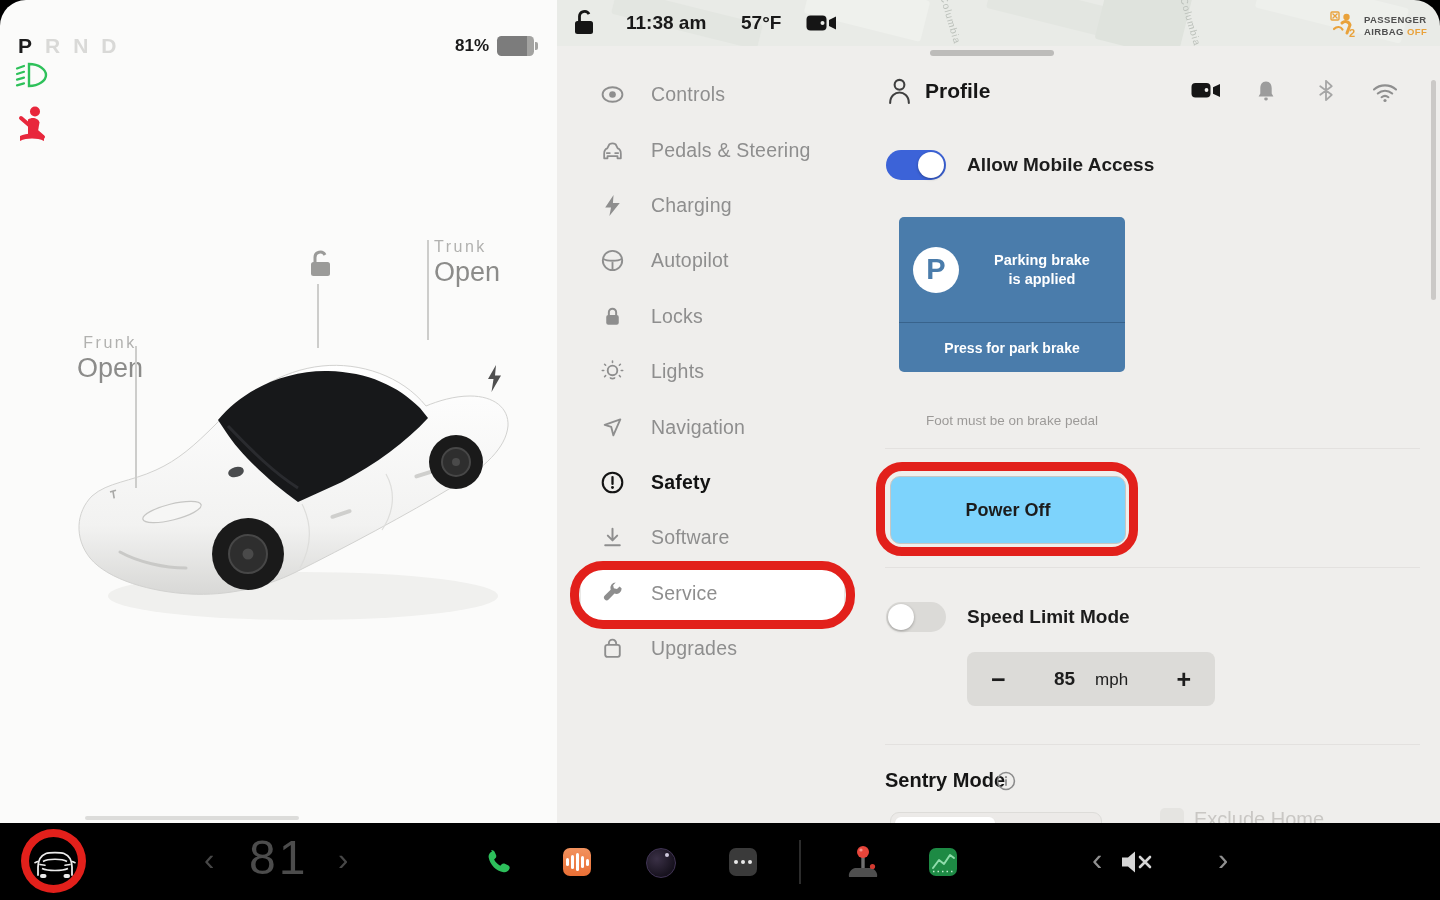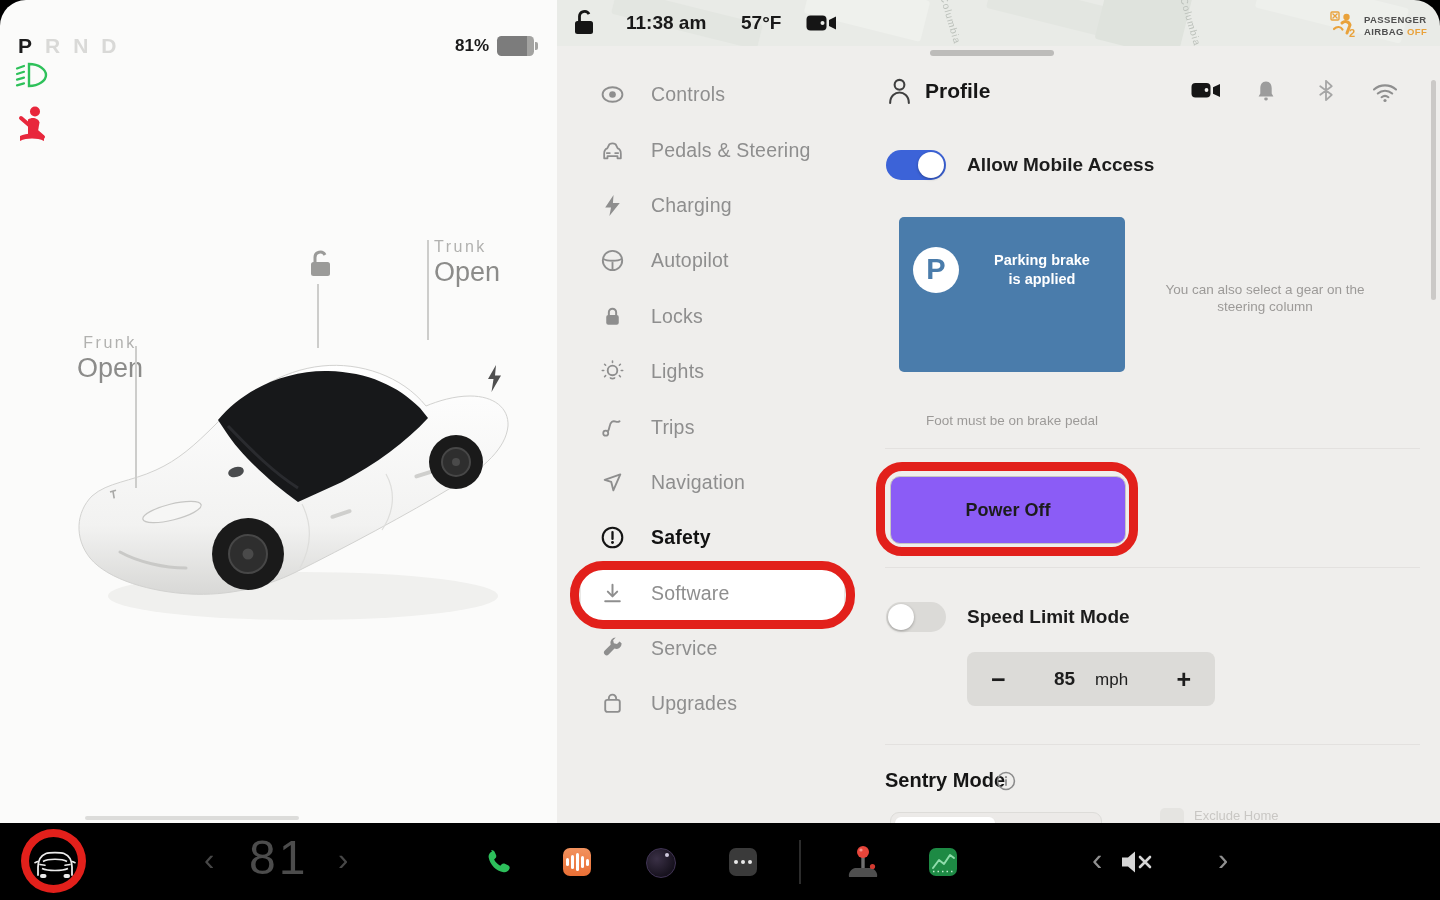--- a/index.html
+++ b/index.html
@@ -45,31 +45,31 @@
   .toggle.on .knob{right:2px;}
   .toggle.off{background:#dbdad7;}
   .toggle.off .knob{left:2px;}
 
   .park-card{left:899px;top:217px;width:226px;height:155px;background:#4a7cab;border-radius:5px;display:flex;flex-direction:column;overflow:hidden;}
   .park-top{height:105px;display:flex;align-items:center;padding:0 14px;gap:14px;}
   .p-circle{width:46px;height:46px;border-radius:50%;background:#fff;display:flex;align-items:center;justify-content:center;font-weight:700;font-size:29px;color:#4a7cab;}
   .park-status{color:#fff;font-size:14.5px;font-weight:600;line-height:19px;text-align:center;flex:1;}
   .park-bottom{flex:1;border-top:1px solid rgba(10,35,60,.28);display:flex;align-items:center;justify-content:center;color:#fff;font-size:14px;font-weight:600;cursor:pointer;}
 
-  .power-btn{left:890px;top:476px;width:234px;height:66px;background:#8b5cf6;border:1px solid #c7c6c3;border-radius:10px;display:flex;align-items:center;justify-content:center;font-size:18px;font-weight:600;color:#1c1c1c;cursor:pointer;z-index:2;}
+  .power-btn{left:890px;top:476px;width:234px;height:66px;background:#7dd3fc;border:1px solid #c7c6c3;border-radius:10px;display:flex;align-items:center;justify-content:center;font-size:18px;font-weight:600;color:#1c1c1c;cursor:pointer;z-index:2;}
 
   .stepper{left:967px;top:652px;width:248px;height:54px;background:#dcdbd8;border-radius:8px;display:flex;align-items:center;justify-content:space-between;padding:0 24px;box-sizing:border-box;}
   .step-btn{font-size:25px;font-weight:600;color:#1d1d1d;cursor:pointer;line-height:1;}
   .step-val{font-size:19px;font-weight:700;color:#1d1d1d;}
   .step-unit{font-size:17px;font-weight:500;color:#1d1d1d;margin-left:20px;}
 
   .seg-control{left:890px;top:812px;width:210px;height:34px;border:1.5px solid #dddcd9;border-radius:9px;background:#eceae8;}
   .seg-active{position:absolute;left:4px;top:4px;width:100px;height:24px;background:#fff;border-radius:6px;box-shadow:0 1px 2px rgba(0,0,0,.08);}
   .checkbox{left:1160px;top:808px;width:24px;height:24px;border-radius:5px;background:#e5e4e1;}
-  .muted-label{font-size:13px;font-weight:500;color:#c9c7c4;}
+  .muted-label{font-size:20px;font-weight:500;color:#c9c7c4;}
 
   
   .airbag{left:1330px;top:11px;display:flex;align-items:center;gap:7px;z-index:3;}
   .airbag-text{font-size:9.5px;font-weight:700;letter-spacing:.4px;color:#4f4f4f;line-height:11.5px;}
   .airbag-text .off{color:#e9a23b;}
 
   
   .status-text{font-size:19px;font-weight:600;color:#191919;}
 
   
@@ -260,27 +260,20 @@
     <div class="menu-item">
       <svg width="25" height="25" viewBox="0 0 24 24">
         <circle cx="12" cy="11" r="4.6" fill="none" stroke="#8e8e8e" stroke-width="1.8"></circle>
         <path d="M10,17.5 c0,1.8 4,1.8 4,0" fill="none" stroke="#8e8e8e" stroke-width="1.6"></path>
         <path d="M12,3.4 v-1.4 M5.4,6 l-1,-1 M18.6,6 l1,-1 M3.6,11 h-1.4 M21.8,11 h-1.4 M5.4,16 l-1,1 M18.6,16 l1,1" stroke="#8e8e8e" stroke-width="1.5" stroke-linecap="round"></path>
       </svg>
       <span class="menu-label">Lights</span>
     </div>
 
 
-    <div class="menu-item">
-      <svg width="25" height="25" viewBox="0 0 24 24">
-        <circle cx="5.5" cy="17.5" r="2.4" fill="none" stroke="#8e8e8e" stroke-width="1.7"></circle>
-        <path d="M7.5,15.8 C10,12 8.5,8.5 11.5,6.5 C14.5,4.5 16,8.2 18.8,6" fill="none" stroke="#8e8e8e" stroke-width="1.8" stroke-linecap="round"></path>
-      </svg>
-      <span class="menu-label">Trips</span>
-    </div>
 
     <div class="menu-item">
       <svg width="25" height="25" viewBox="0 0 24 24">
         <path d="M4.5,9.5 L19.5,4.2 L12.8,19.5 L10.8,11.5 Z" fill="none" stroke="#8e8e8e" stroke-width="1.8" stroke-linejoin="round"></path>
       </svg>
       <span class="menu-label">Navigation</span>
     </div>
 
     <div class="menu-item selected">
       <svg width="25" height="25" viewBox="0 0 24 24">
@@ -348,22 +341,22 @@
   <div class="abs row-label" style="left:967px;top:154px">Allow Mobile Access</div>
 
   <div class="abs park-card">
     <div class="park-top">
       <div class="p-circle">P</div>
       <div class="park-status">
         <div>Parking brake</div>
         <div>is applied</div>
       </div>
     </div>
-  </div>
-  <div class="abs hint-text" style="left:1140px;top:281px;width:250px">You can also select a gear on the steering column</div>
+    <div class="park-bottom">Press for park brake</div>
+  </div>
   <div class="abs hint-text" style="left:887px;top:412px;width:250px">Foot must be on brake pedal</div>
 
   <div class="abs h-divider" style="left:885px;top:448px;width:535px"></div>
 
   <div class="abs power-btn">Power Off</div>
   <div class="abs red-ring" style="left:876px;top:462px;width:244px;height:76px;border-radius:26px"></div>
 
   <div class="abs h-divider" style="left:885px;top:567px;width:535px"></div>
 
   <div class="abs toggle off" style="left:886px;top:602px">

